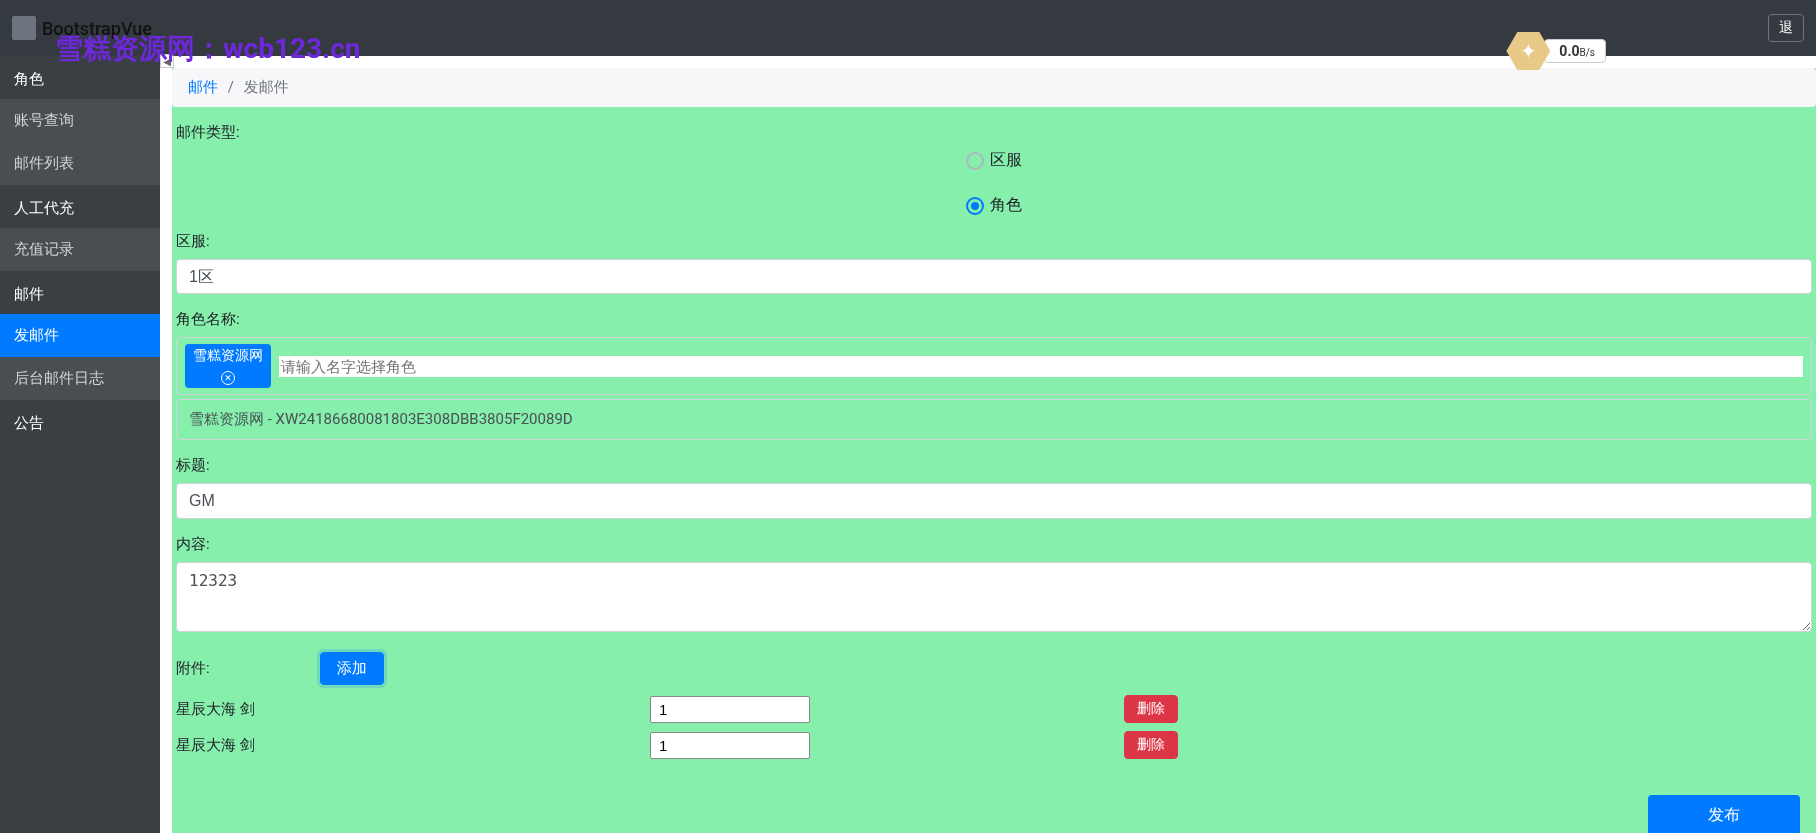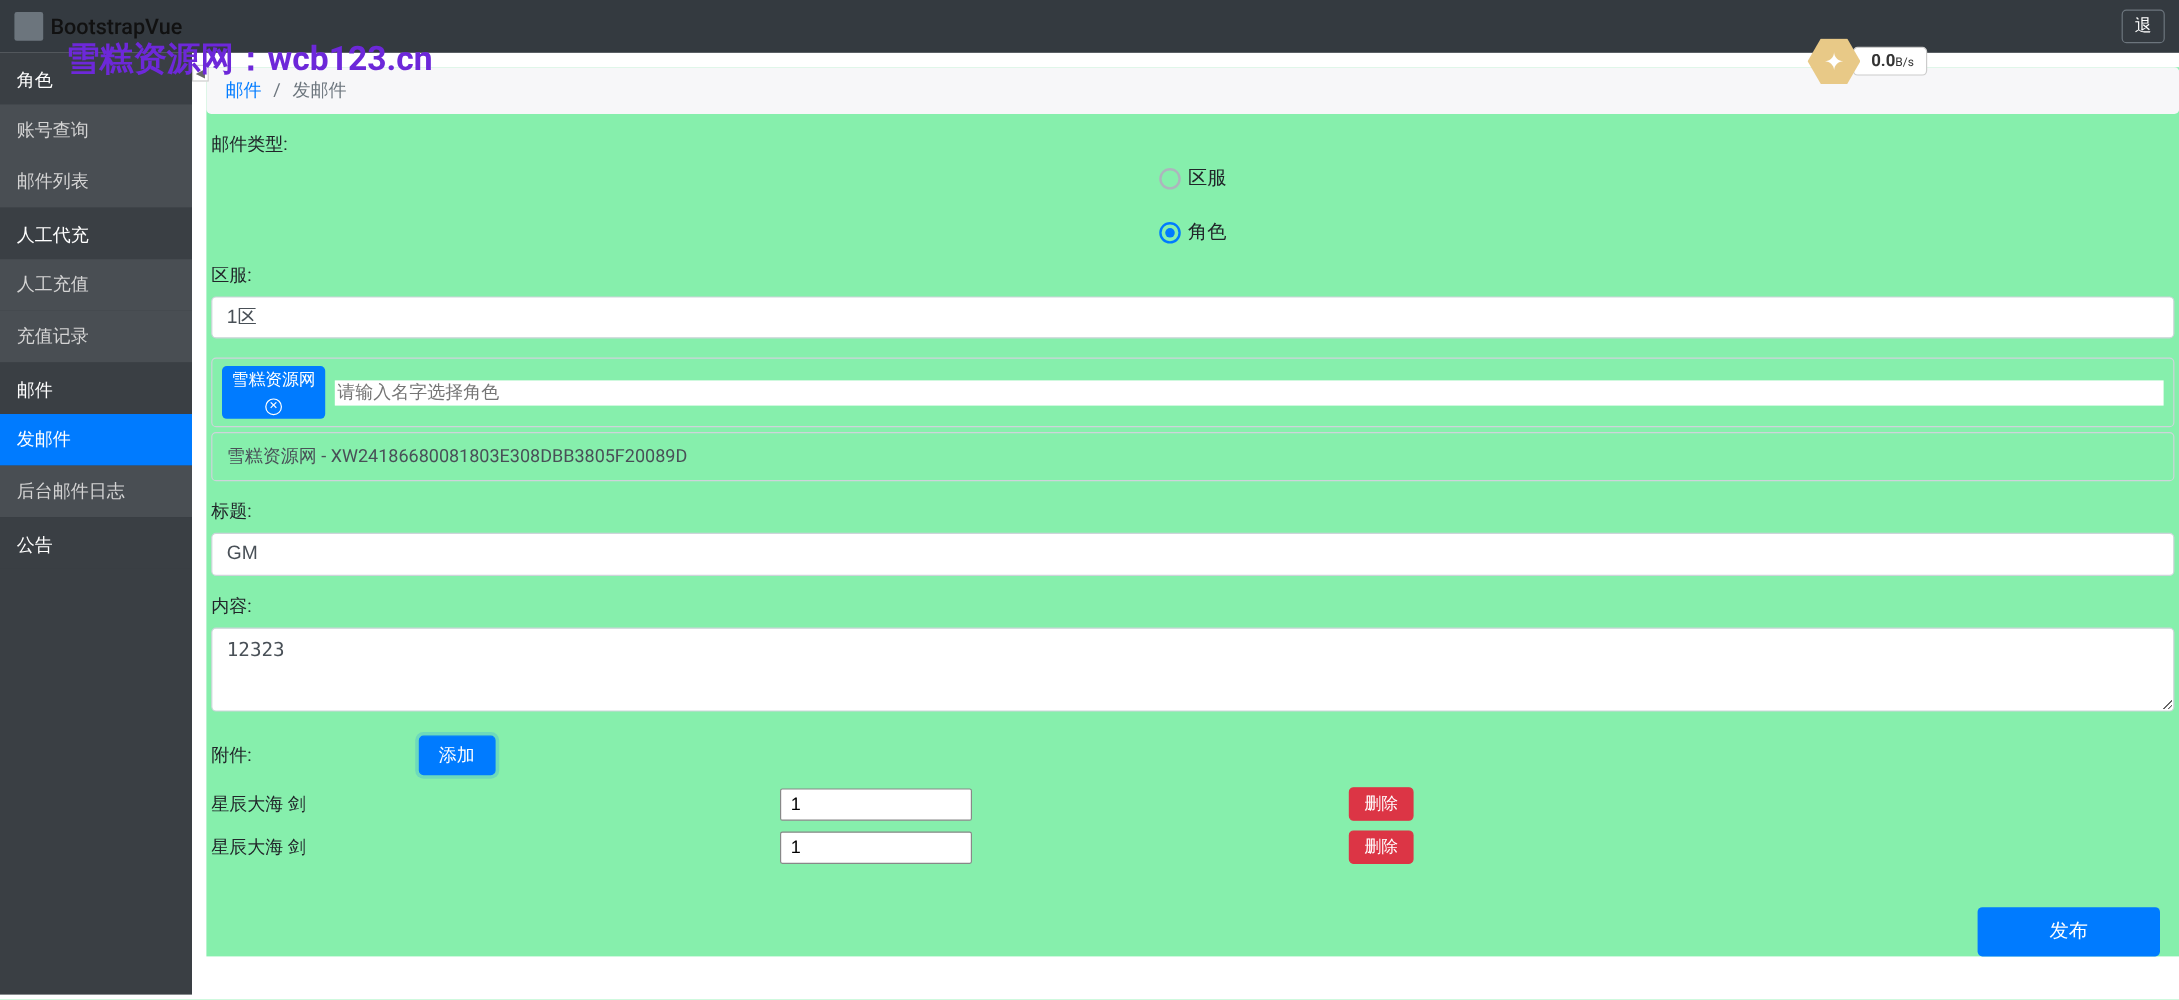--- a/index.html
+++ b/index.html
@@ -1,19 +1,19 @@
 <!DOCTYPE html>
 <html><head>
   <meta charset="utf-8">
   <style>
     * { box-sizing: border-box; margin: 0; padding: 0; }
     body { font-family: -apple-system, BlinkMacSystemFont, "Segoe UI", Roboto, "Helvetica Neue", Arial, sans-serif; background: #fff; color: #212529; font-size: 16px; }
     
     
-    .navbar { height: 44px; background: #343a40; display: flex; align-items: center; padding: 0 12px; position: relative; gap: 40px; }
+    .navbar { height: 56px; background: #343a40; display: flex; align-items: center; padding: 0 12px; position: relative; gap: 40px; }
     .navbar-brand { display: flex; align-items: center; gap: 6px; }
     .navbar-logo { width: 24px; height: 24px; background: #6c757d; border-radius: 2px; }
     .navbar-title { color: #111; font-weight: 500; font-size: 18px; }
     .navbar-right { margin-left: auto; }
     .logout-btn { background: transparent; border: 1px solid #6c757d; border-radius: 4px; padding: 4px 10px; color: #fff; font-size: 14px; cursor: pointer; }
     
     
     .watermark { position: absolute; top: 30px; left: 55px; color: #6d28d9; font-weight: bold; font-size: 28px; z-index: 10; pointer-events: none; letter-spacing: 0px; }
     
     
@@ -102,21 +102,20 @@
   </div>
 </div>
 
 <div class="layout">
   <div class="sidebar">
     <div class="sidebar-heading">角色</div>
     <div class="sidebar-item">账号查询</div>
     <div class="sidebar-item">邮件列表</div>
 
     <div class="sidebar-heading">人工代充</div>
-    <div class="sidebar-item">人工充值</div>
     <div class="sidebar-item">充值记录</div>
 
     <div class="sidebar-heading">邮件</div>
     <div class="sidebar-item active">发邮件</div>
     <div class="sidebar-item">后台邮件日志</div>
 
     <div class="sidebar-heading">公告</div>
   </div>
   <div class="sidebar-collapse">◀</div>
 
@@ -145,20 +144,21 @@
       </div>
 
       <div class="form-group">
         <label class="form-label">区服:</label>
         <select class="form-control">
           <option>1区</option>
         </select>
       </div>
 
       <div class="form-group">
+        <label class="form-label">角色名称:</label>
         <div class="tag-input-wrap">
           <span class="tag">
             <span>雪糕资源网</span>
             <span class="tag-close">✕</span>
           </span>
           <input class="tag-search" placeholder="请输入名字选择角色" style="">
         </div>
         <div class="dropdown-result">雪糕资源网 - XW24186680081803E308DBB3805F20089D</div>
       </div>
 
@@ -168,21 +168,21 @@
       </div>
 
       <div class="form-group">
         <label class="form-label">内容:</label>
         <textarea class="form-control" id="content-ta" style="">12323</textarea>
       </div>
 
       <div class="form-group">
         <div class="attachment-header">
           <span class="form-label" style="margin-bottom:0">附件:</span>
-          <button class="btn btn-primary shadow" style="margin-left:115px">添加</button>
+          <button class="btn btn-primary shadow" style="margin-left:86px">添加</button>
         </div>
         <div class="attachment-row">
           <span class="attachment-name">星辰大海 剑</span>
           <div><input class="attachment-qty" value="1" style=""></div>
           <div class="attachment-actions"><button class="btn btn-danger btn-sm">删除</button></div>
         </div>
         <div class="attachment-row">
           <span class="attachment-name">星辰大海 剑</span>
           <div><input class="attachment-qty" value="1" style=""></div>
           <div class="attachment-actions"><button class="btn btn-danger btn-sm">删除</button></div>

